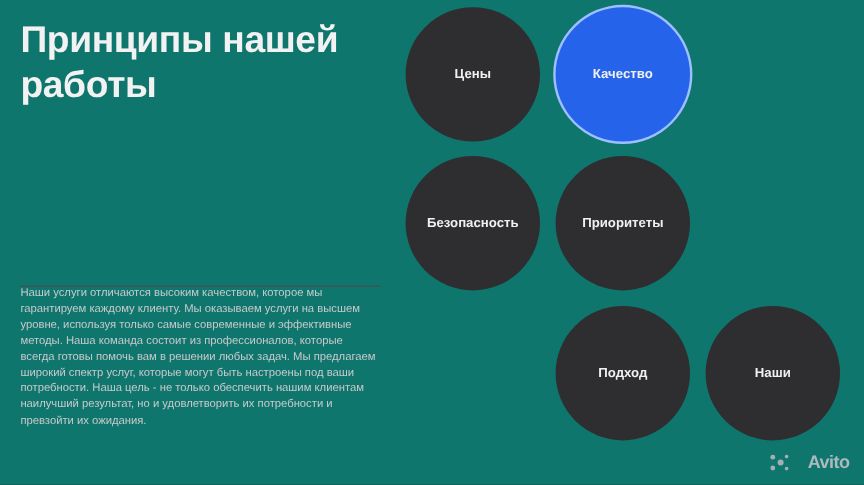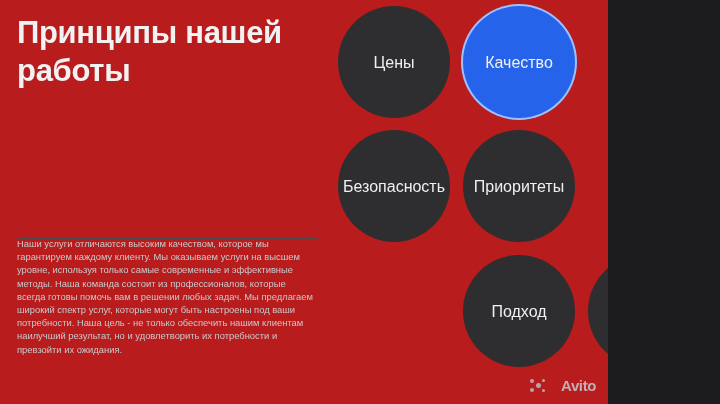--- a/index.html
+++ b/index.html
@@ -8,23 +8,23 @@
     background: #1c1c1e;
   }
   body {
     width: 720px;
     height: 404px;
     overflow: hidden;
     font-family: "Liberation Sans", sans-serif;
   }
   .slide {
     position: relative;
-    width: 608px;
+    width: 720px;
     height: 404px;
-    background: #b91c1c;
+    background: #0f766e;
     overflow: hidden;
   }
   
   .left-col {
     position: absolute;
     left: 0;
     top: 0;
     width: 330px;
     height: 404px;
   }
@@ -79,22 +79,22 @@
     position: absolute;
     border-radius: 50%;
     background: #2e2e31;
     display: flex;
     align-items: center;
     justify-content: center;
     text-align: center;
   }
   .circle span {
     color: #f0f0f1;
-    font-size: 16px;
-    font-weight: normal;
+    font-size: 11px;
+    font-weight: bold;
     line-height: 13px;
     padding: 0 6px;
   }
   .circle.accent {
     background: #2563eb;
     box-shadow: 0 0 0 2px #9fc0ff;
   }
   .c-prices  { left: 8px;   top: 6px;   width: 112px; height: 112px; }
   .c-quality { left: 133px; top: 6px;   width: 112px; height: 112px; }
   .c-safety  { left: 8px;   top: 130px; width: 112px; height: 112px; }

